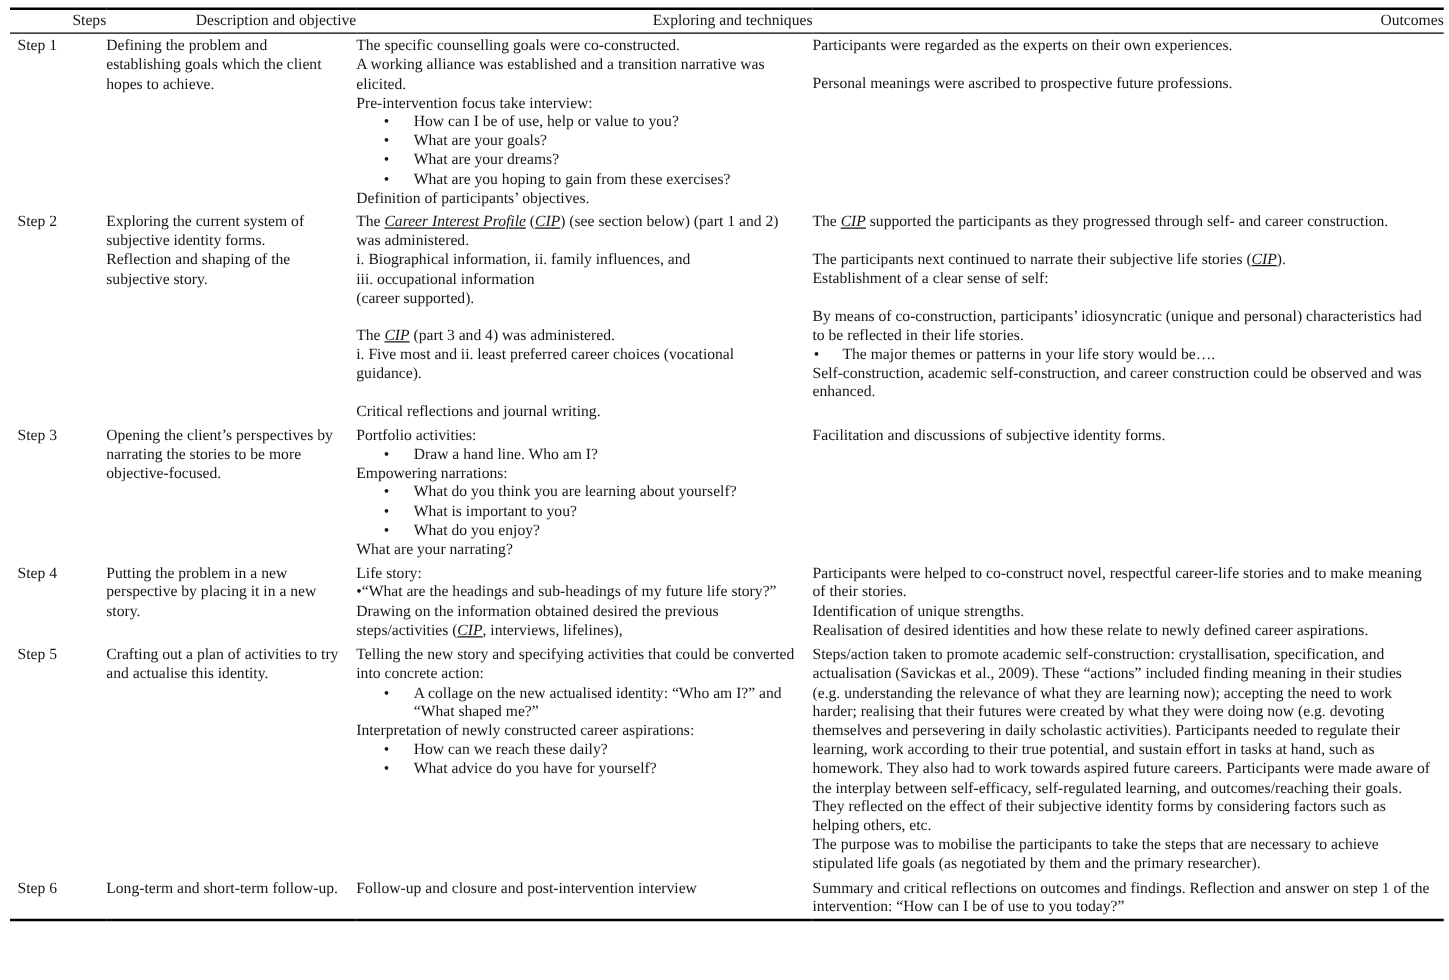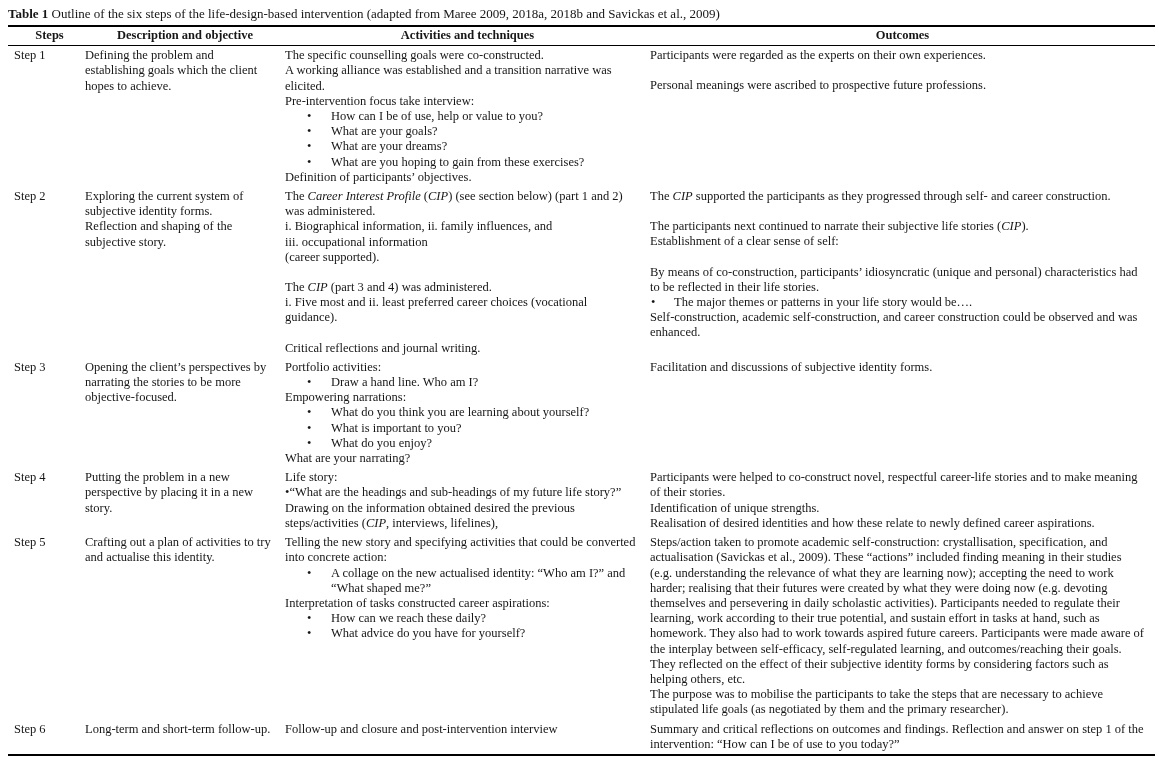--- a/index.html
+++ b/index.html
@@ -12,51 +12,50 @@
   .title{margin:0 0 3px 0;font-size:13px;line-height:16px;}
   .title .lbl{font-weight:bold;}
   table.steps{
     width:1147px;border-collapse:collapse;table-layout:fixed;
     border-top:2px solid #000;border-bottom:2px solid #000;
   }
   col.c1{width:77px;}
   col.c2{width:200px;}
   col.c3{width:365px;}
   thead th{
-    font-weight:bold;text-align:center;border-bottom:1px solid #000;
+    font-weight:normal;text-align:right;border-bottom:1px solid #000;
     padding:1px 0 2px 0;font-size:12.5px;margin-top:48px;
   }
   thead th.c-step,tbody td.c-step{padding-left:6px;}
   tbody td{vertical-align:top;padding:2px 10px 2px 0;}
   .para{margin:0;}
   .spacer{height:15px;}
   .bullet{position:relative;padding-left:46px;}
   .bullet .marker{position:absolute;left:22px;}
   .bullet.flush{padding-left:24px;}
   .bullet.flush .marker{left:1px;}
-  i{font-style:italic;}
+  i{font-style:italic;text-decoration:underline;}
 </style>
 </head>
 <body>
 
 <div class="page">
-  <p class="title"><span class="lbl">Table 1</span><span> Outline of the six steps of the life-design-based intervention (adapted from Maree 2009, 2018a, 2018b and Savickas et al., 2009)</span></p>
 
   <table class="steps">
     <colgroup>
       <col class="c1">
         <col class="c2">
         <col class="c3">
         <col class="c4">
     </colgroup>
     <thead>
       <tr>
         <th class="c-step">Steps</th>
         <th>Description and objective</th>
-        <th>Activities and techniques</th>
+        <th>Exploring and techniques</th>
         <th>Outcomes</th>
       </tr>
     </thead>
     <tbody>
         <tr>
           <td class="c-step">Step 1</td>
           <td class="c-description">
             <div class="para"><span>Defining the problem and establishing goals which the client hopes to achieve.</span></div>
           </td>
           <td class="c-activities">
@@ -138,21 +137,21 @@
           </td>
         </tr>
         <tr>
           <td class="c-step">Step 5</td>
           <td class="c-description">
             <div class="para"><span>Crafting out a plan of activities to try and actualise this identity.</span></div>
           </td>
           <td class="c-activities">
             <div class="para"><span>Telling the new story and specifying activities that could be converted into concrete action:</span></div>
             <div class="para bullet"><span class="marker">•</span><span>A collage on the new actualised identity: “Who am I?” and “What shaped me?”</span></div>
-            <div class="para"><span>Interpretation of tasks constructed career aspirations:</span></div>
+            <div class="para"><span>Interpretation of newly constructed career aspirations:</span></div>
             <div class="para bullet"><span class="marker">•</span><span>How can we reach these daily?</span></div>
             <div class="para bullet"><span class="marker">•</span><span>What advice do you have for yourself?</span></div>
           </td>
           <td class="c-outcomes">
             <div class="para"><span>Steps/action taken to promote academic self-construction: crystallisation, specification, and actualisation (Savickas et al., 2009). These “actions” included finding meaning in their studies (e.g. understanding the relevance of what they are learning now); accepting the need to work harder; realising that their futures were created by what they were doing now (e.g. devoting themselves and persevering in daily scholastic activities). Participants needed to regulate their learning, work according to their true potential, and sustain effort in tasks at hand, such as homework. They also had to work towards aspired future careers. Participants were made aware of the interplay between self-efficacy, self-regulated learning, and outcomes/reaching their goals. They reflected on the effect of their subjective identity forms by considering factors such as helping others, etc.</span></div>
             <div class="para"><span>The purpose was to mobilise the participants to take the steps that are necessary to achieve stipulated life goals (as negotiated by them and the primary researcher).</span></div>
           </td>
         </tr>
         <tr>
           <td class="c-step">Step 6</td>

